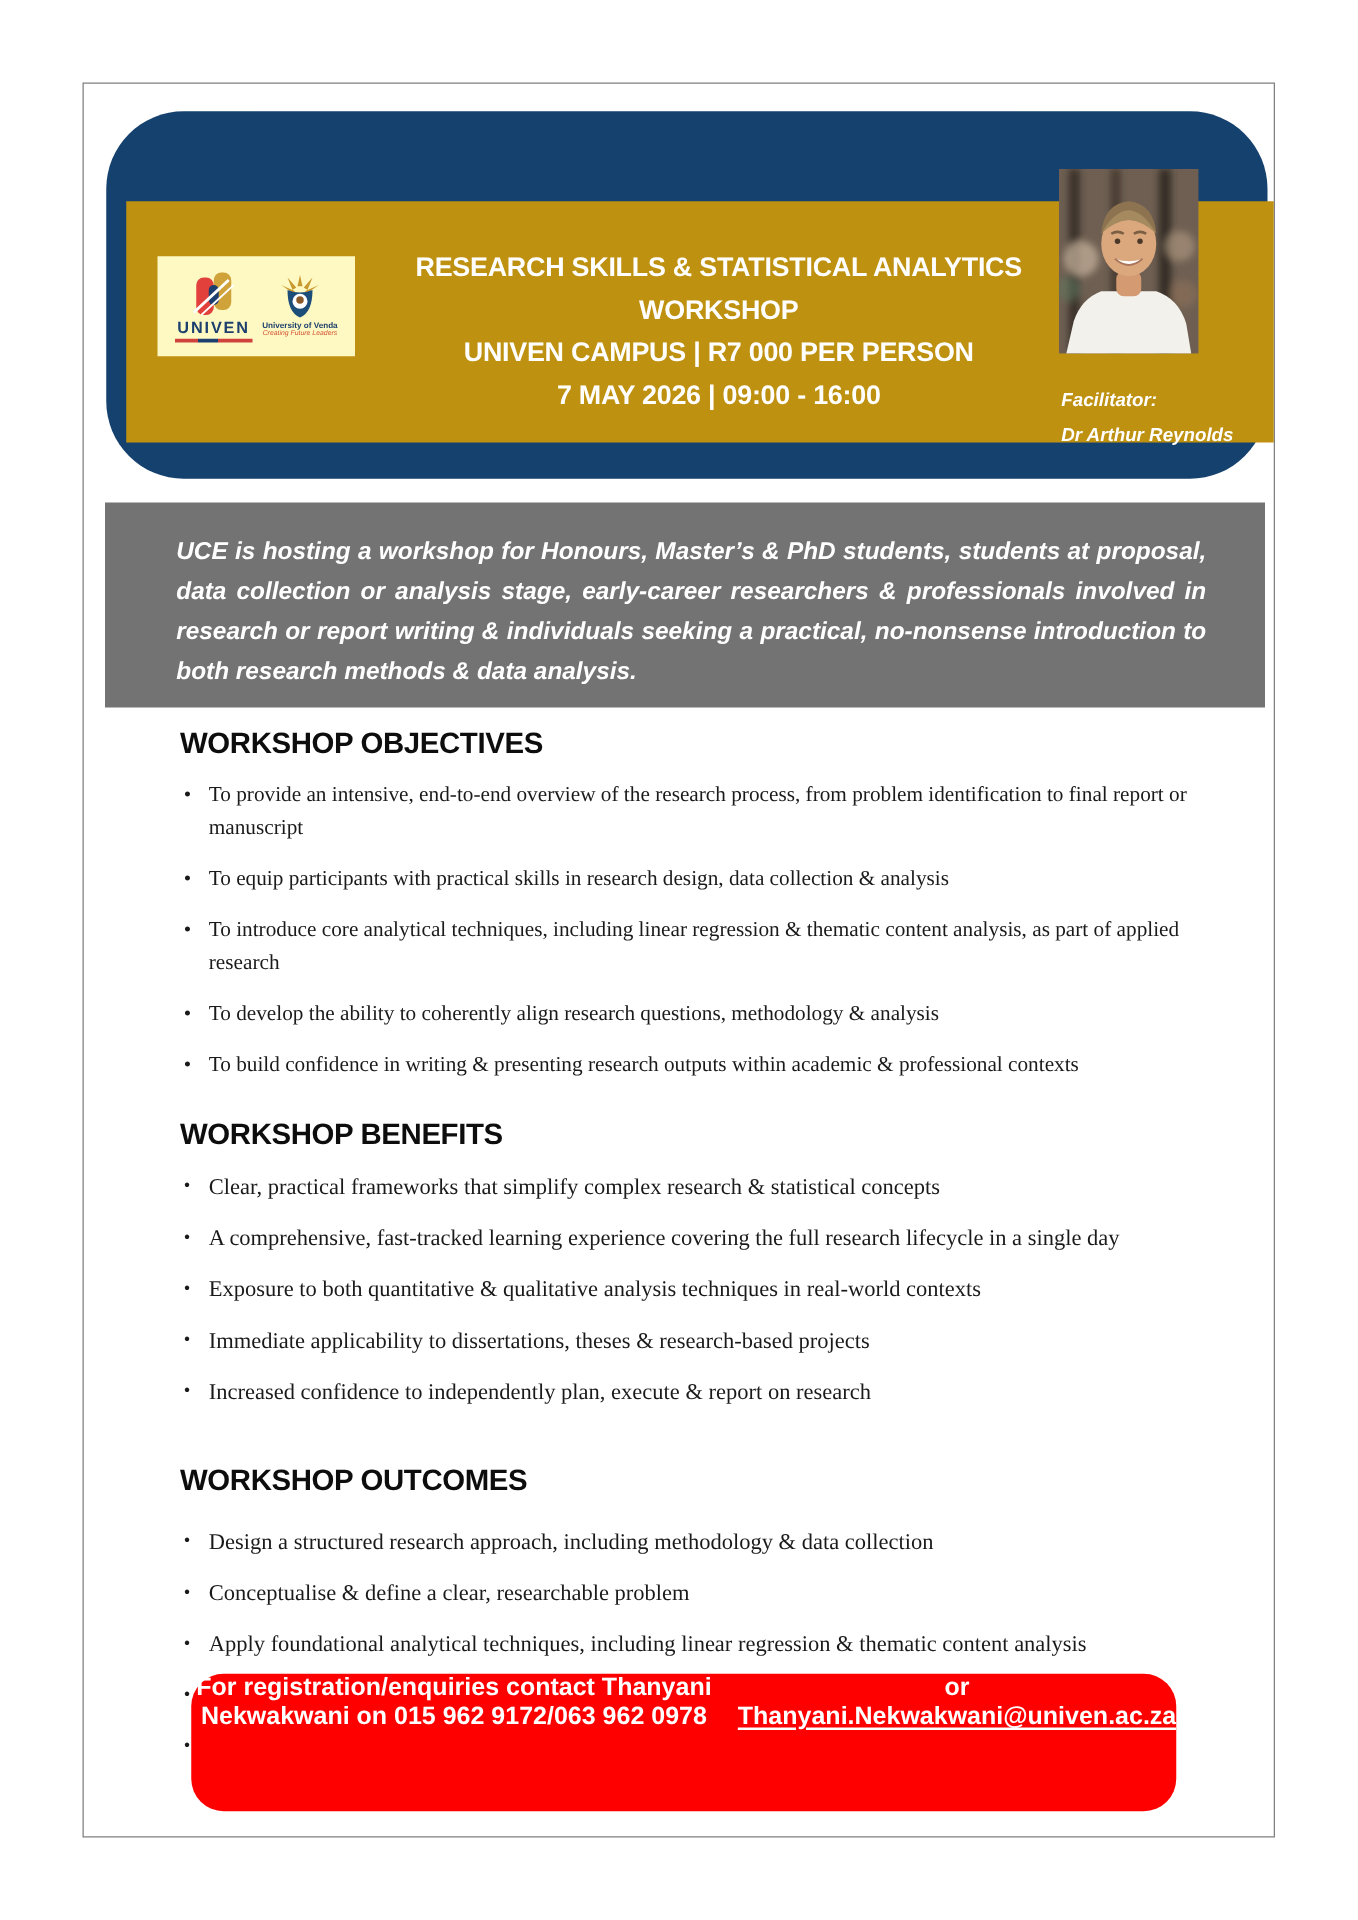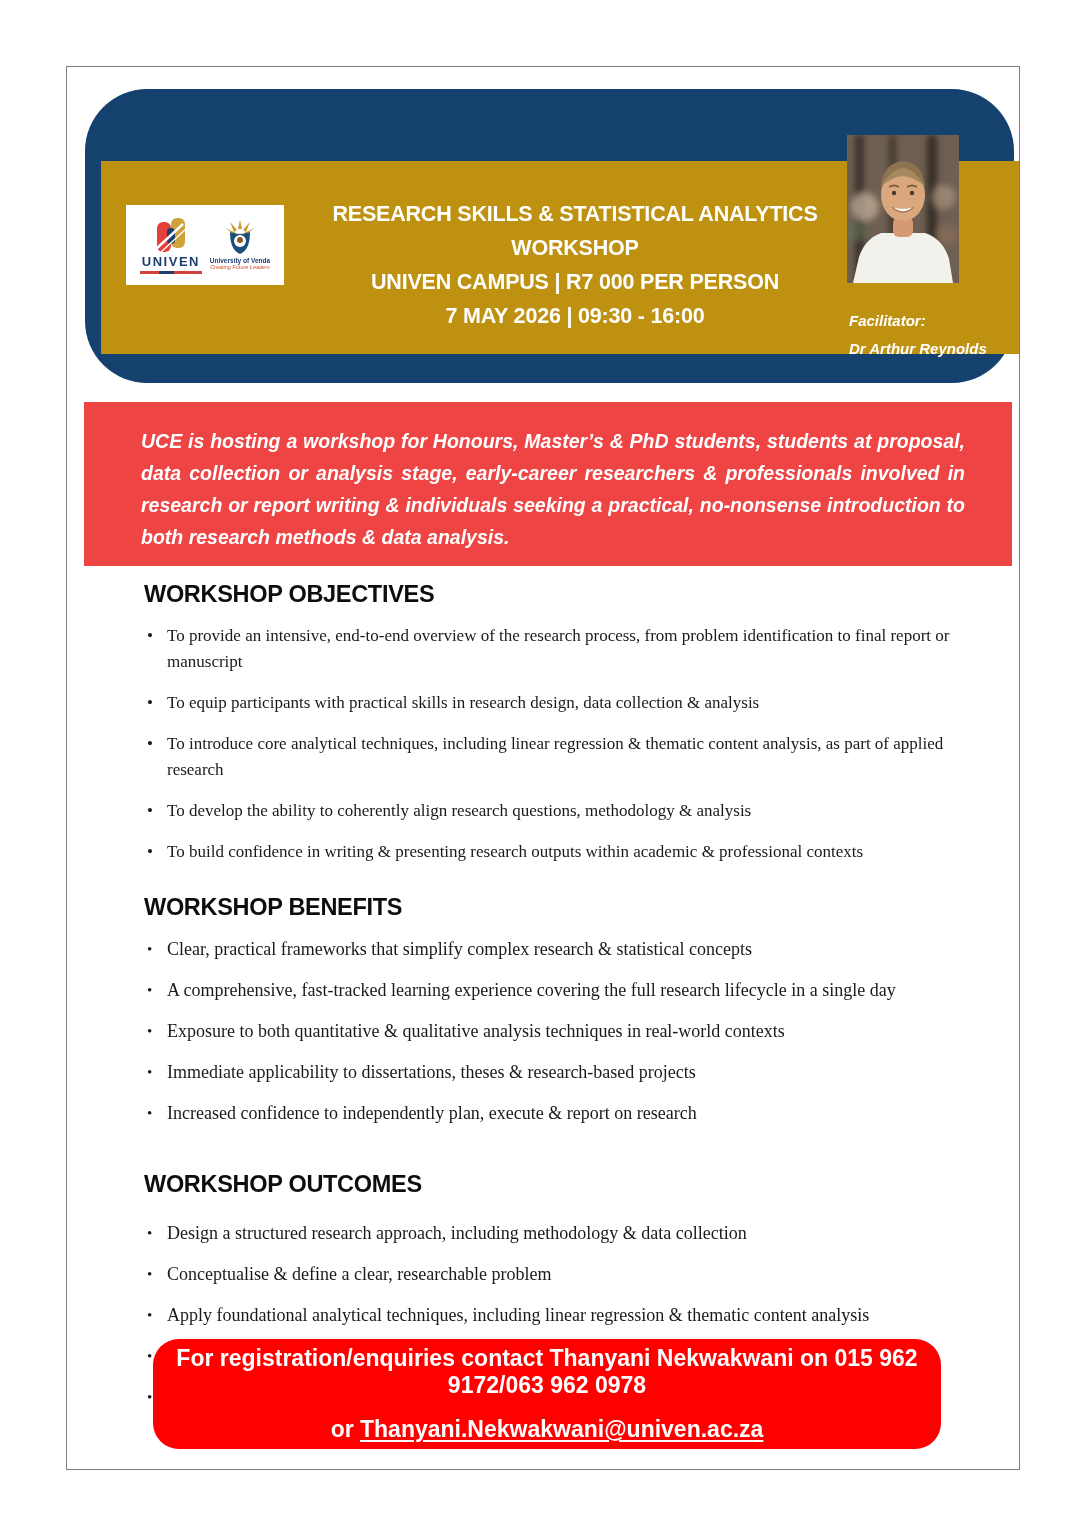--- a/index.html
+++ b/index.html
@@ -7,60 +7,60 @@
               font-family:"Liberation Sans", sans-serif; }
   .page { position:absolute; left:66px; top:66px; width:954px; height:1404px;
           border:1px solid #7f7f7f; background:#ffffff; overflow:hidden; }
 
   
   .hdr-navy { position:absolute; left:18px; top:22px; width:929px; height:294px;
               background:#15416e; border-radius:62px; }
   .hdr-gold { position:absolute; left:16px; top:72px; width:930px; height:193px;
               background:#bf9110; }
   .logo-box { position:absolute; left:41px; top:116px; width:158px; height:80px;
-              background:#ffffff; display:flex; align-items:center;
+              background:#fef9c3; display:flex; align-items:center;
               justify-content:space-evenly; padding:4px 6px; }
   .logo-col { display:flex; flex-direction:column; align-items:center; }
   .univen-word { color:#1c3f6e; font-weight:bold; font-size:13px; letter-spacing:1.5px; margin-top:1px; }
   .univen-micro { width:62px; height:3px; margin-top:2px;
                   background:linear-gradient(90deg,#d0423c 0 30%,#1c3f6e 30% 55%,#d0423c 55% 100%); }
   .uov-name { color:#1c3f6e; font-weight:bold; font-size:6.5px; margin-top:1px; white-space:nowrap; }
   .uov-tag  { color:#d4502e; font-style:italic; font-size:5.5px; white-space:nowrap; }
 
   .hdr-title { position:absolute; left:205px; top:108px; width:570px;
                text-align:center; color:#ffffff; font-weight:bold;
                font-size:21.5px; line-height:34px; letter-spacing:-0.2px; }
   .photo { position:absolute; left:762px; top:46px; width:112px; height:148px; overflow:hidden; }
   .facil { position:absolute; left:764px; top:202px; color:#ffffff;
            font-weight:bold; font-style:italic; font-size:15px; line-height:28px;margin-top:16px; }
 
   
   .intro { position:absolute; left:17px; top:335px; width:928px; height:164px;
-           background:#ef4444; color:#ffffff; font-weight:bold; font-style:italic;
+           background:#737373; color:#ffffff; font-weight:bold; font-style:italic;
            font-size:19.5px; line-height:32px; text-align:justify;
            padding:23px 47px 0 57px; }
 
   
   .content { position:absolute; left:77px; top:514px; width:822px; color:#1a1a1a; }
   .content h2 { font-size:23.5px; font-weight:bold; color:#0d0d0d;
                 letter-spacing:-0.3px; margin-bottom:15px; }
   .content h2.gap1 { margin-top:29px; }
   .content h2.gap2 { margin-top:45px; margin-bottom:22px; }
   ul { list-style:none; }
   li { position:relative; padding-left:23px; margin-bottom:15px; line-height:26px; }
   li::before { content:"•"; position:absolute; left:3px; top:0; }
   ul.sans  li { font-size:17px; font-family:Liberation Serif, serif; }
   ul.serif li { font-size:18px; font-family:"Liberation Serif", serif; }
   ul.serif li::before { font-size:15px; }
 
   
   .contact { position:absolute; left:86px; top:1272px; width:788px; height:110px;
              background:#fe0000; border-radius:26px; color:#ffffff;
-             font-weight:bold; font-size:23px; text-align:center;
-             display:flex; flex-direction:column; justify-content:center; gap:17px; }
+             font-weight:bold; font-size:20px; text-align:center;
+             display:flex; flex-direction:row; justify-content:center; gap:17px; }
   .contact .email { text-decoration:underline; text-underline-offset:3px; }
 </style>
 </head>
 <body>
 
 <div class="page">
 
   <div class="hdr-navy">
     <div class="hdr-gold"></div>
 
@@ -91,21 +91,21 @@
         </svg>
         <div class="uov-name">University of Venda</div>
         <div class="uov-tag">Creating Future Leaders</div>
       </div>
     </div>
 
     <div class="hdr-title">
       <div>RESEARCH SKILLS &amp; STATISTICAL ANALYTICS</div>
       <div>WORKSHOP</div>
       <div>UNIVEN CAMPUS | R7 000 PER PERSON</div>
-      <div>7 MAY 2026 | 09:30 - 16:00</div>
+      <div>7 MAY 2026 | 09:00 - 16:00</div>
     </div>
 
     <div class="photo">
       <svg width="112" height="148" viewBox="0 0 112 148">
         <defs>
             <filter id="bl">
               <feGaussianBlur stdDeviation="3"></feGaussianBlur>
             </filter>
           </defs>
         <rect width="112" height="148" fill="#6e5f52"></rect>

